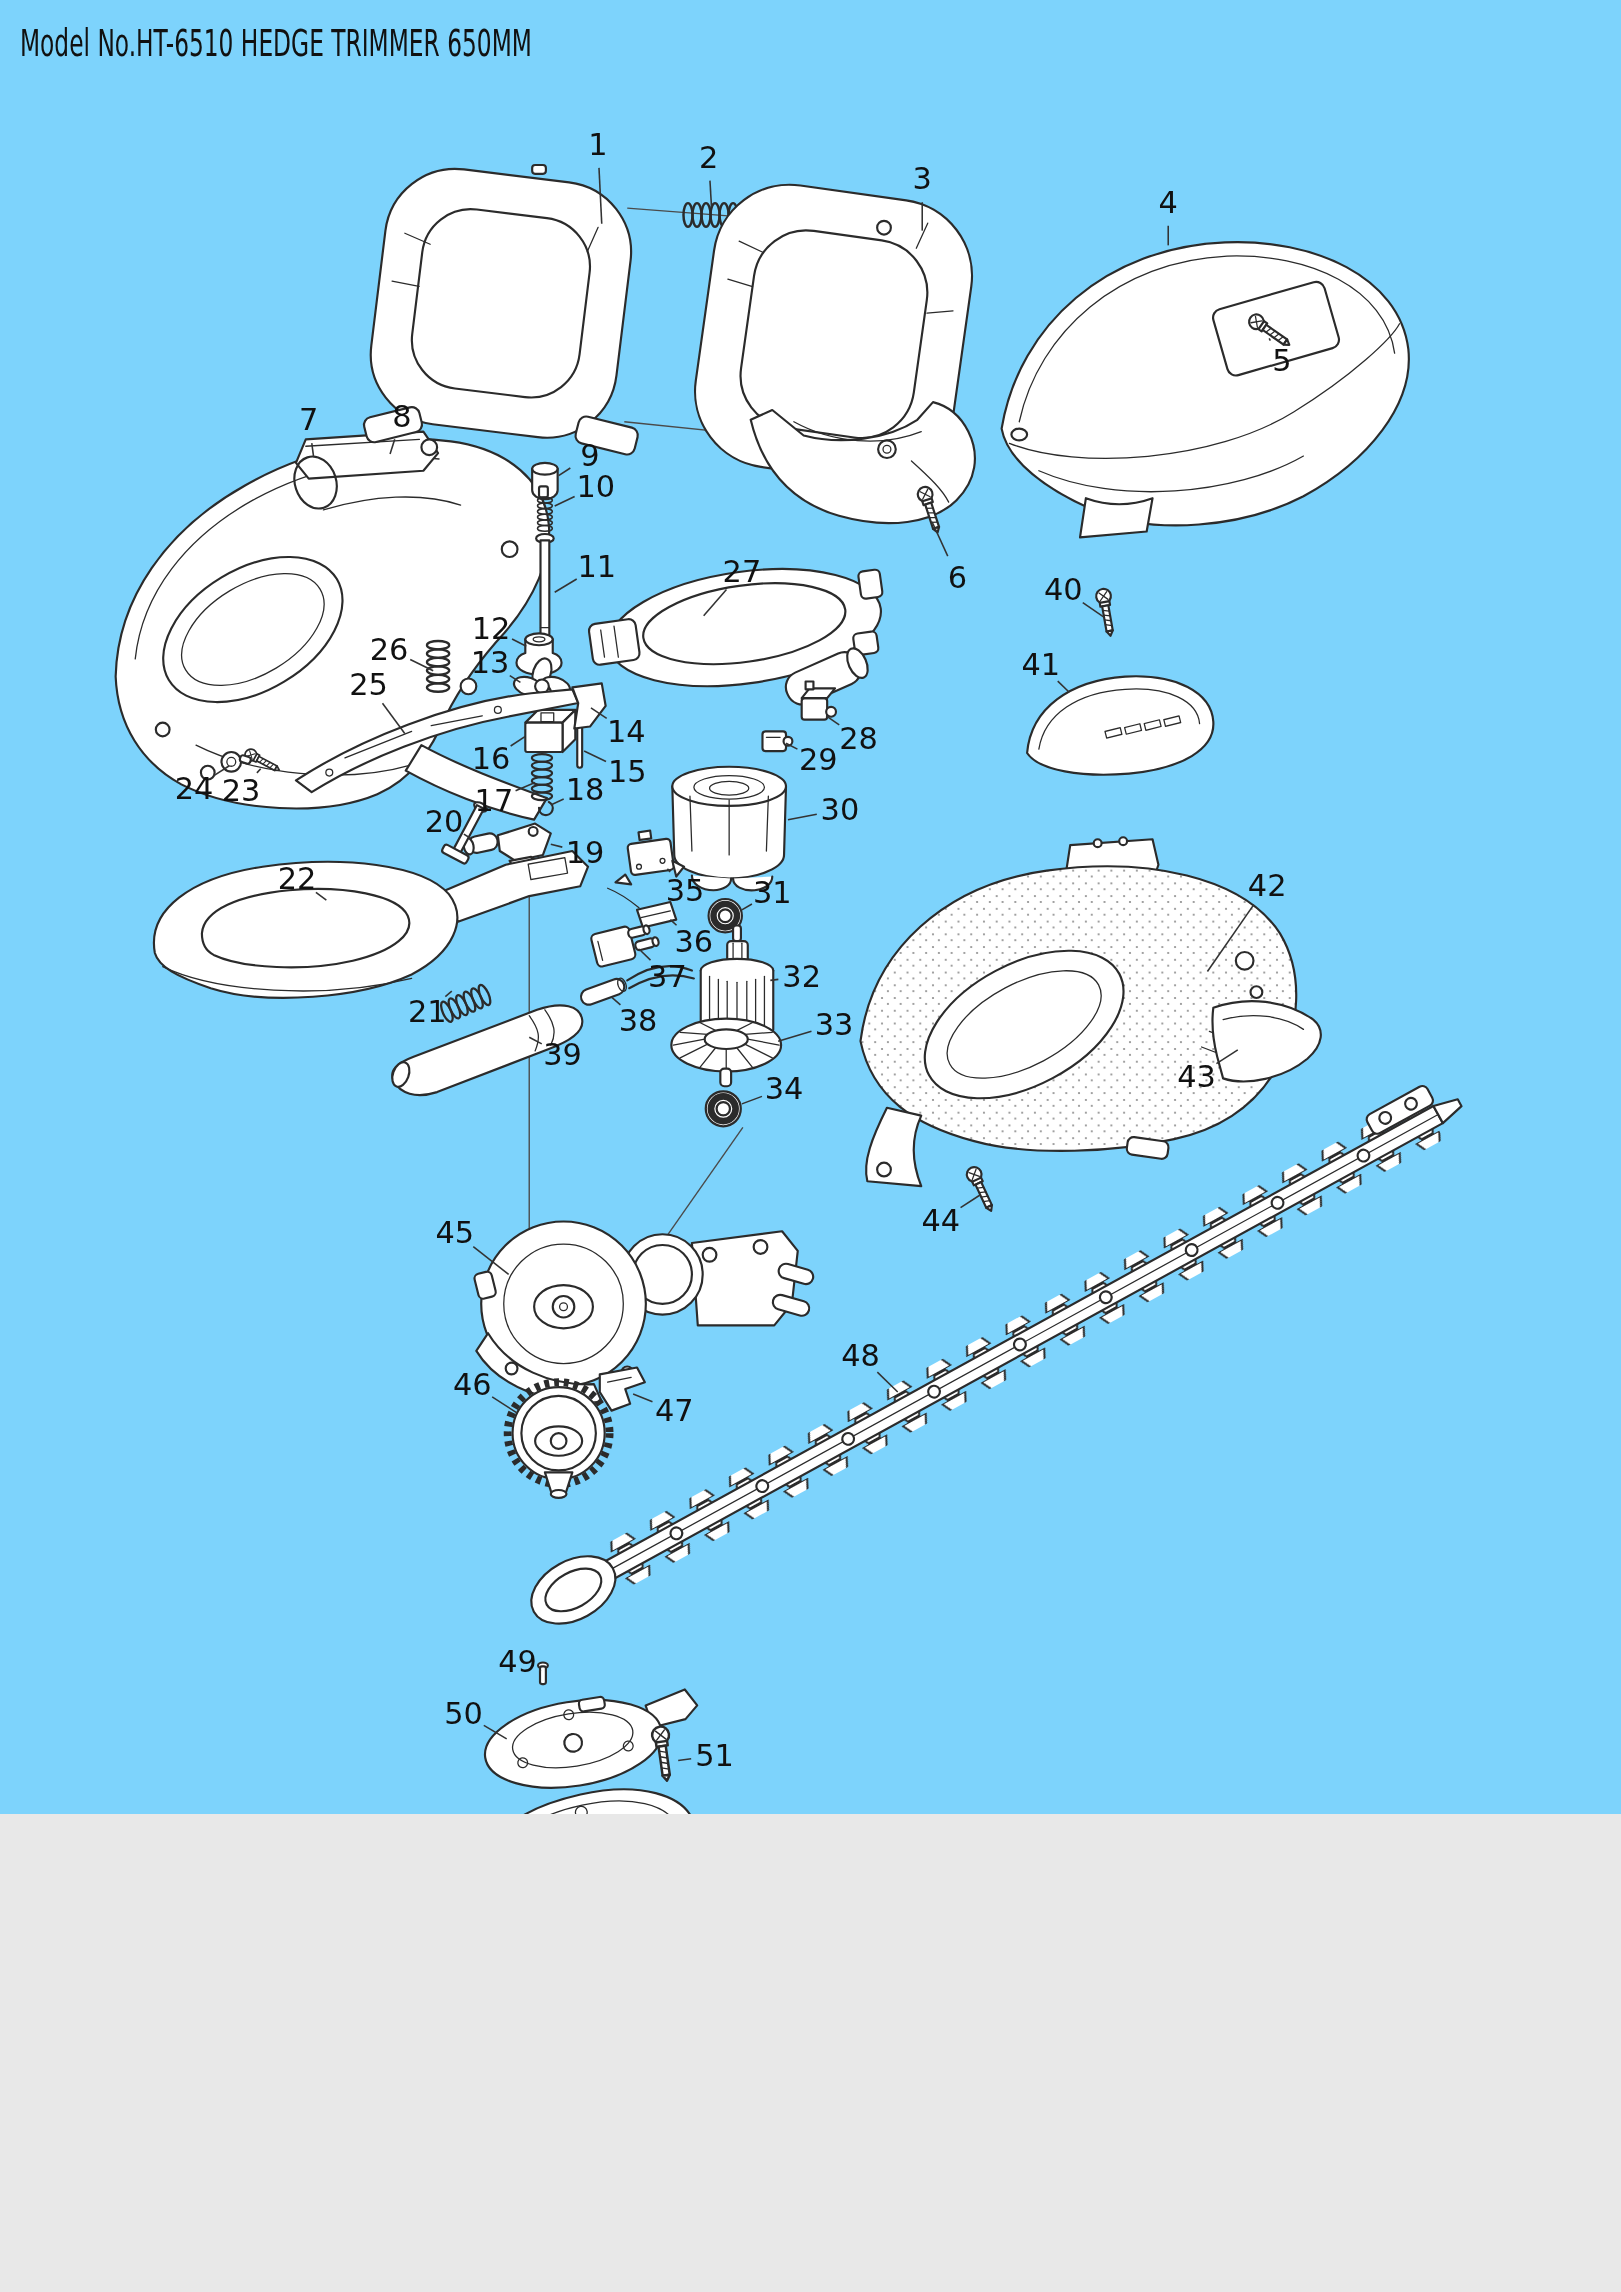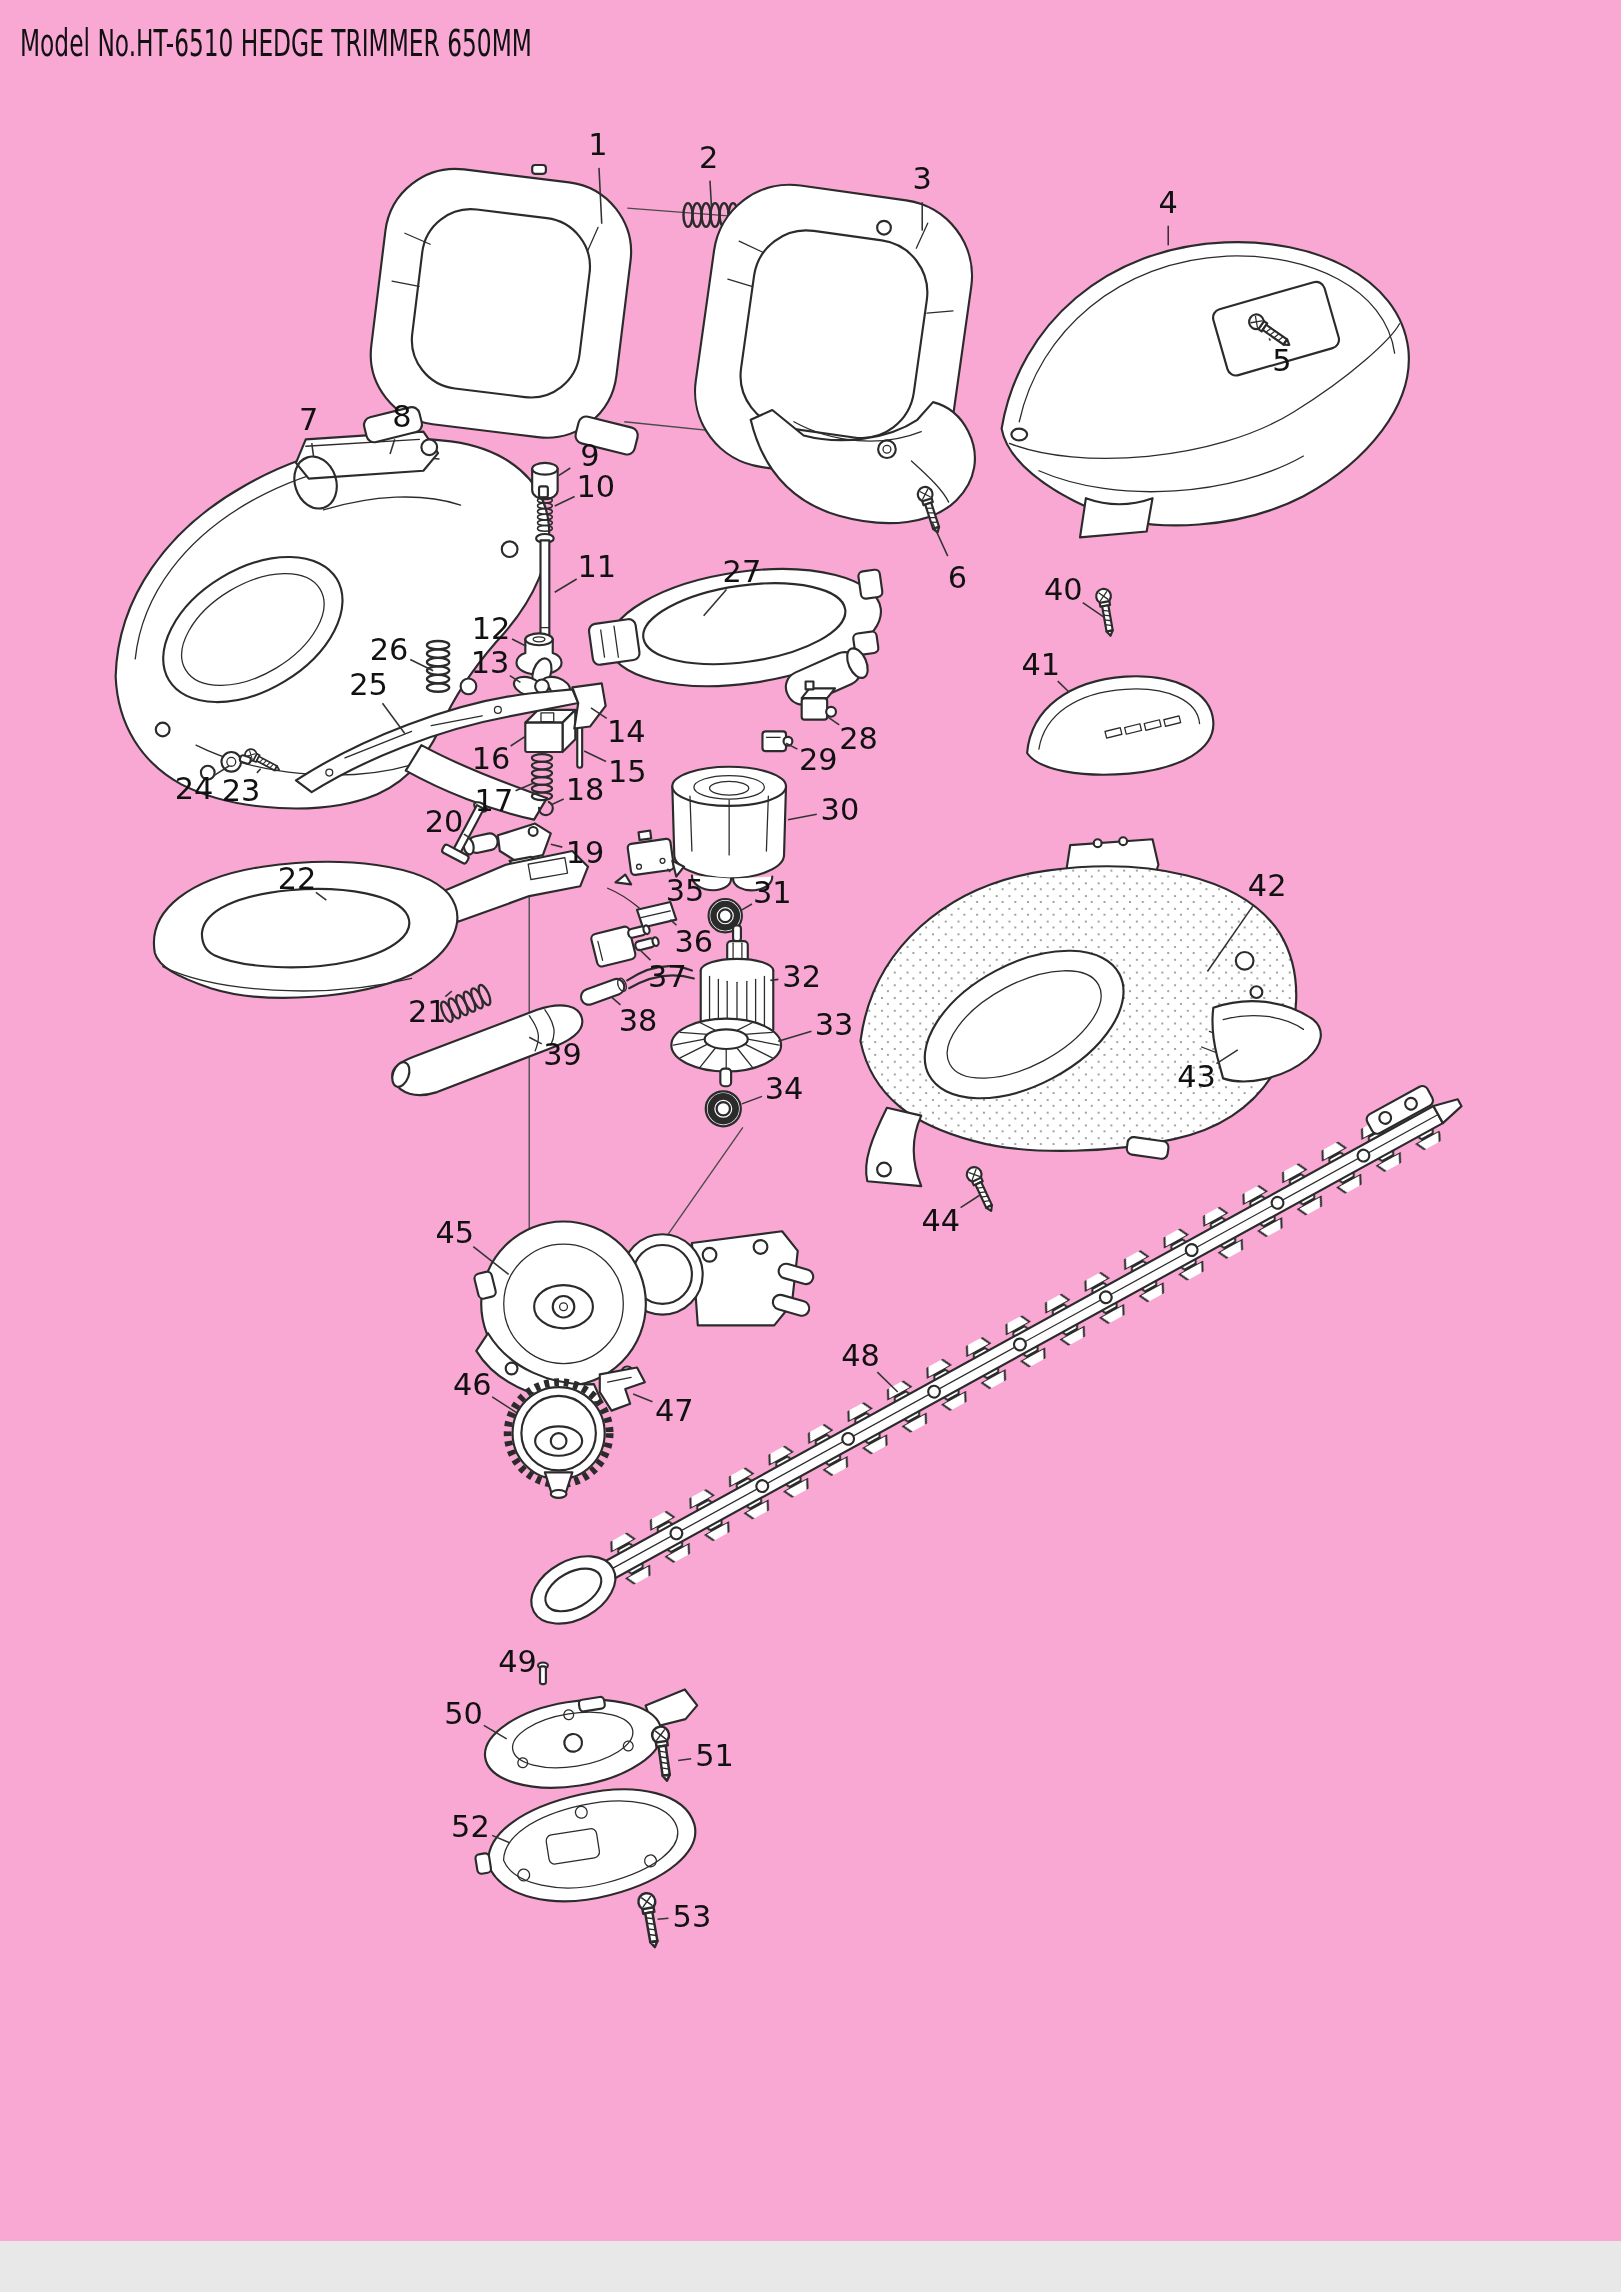--- a/index.html
+++ b/index.html
@@ -1,16 +1,16 @@
 <!DOCTYPE html>
 <html><head>
 <meta charset="utf-8">
 <style>
   html,body{margin:0;padding:0;background:#e8e8e8;}
-  .page{position:relative;width:1621px;height:2241px;background:#f9a8d4;overflow:hidden;
+  .page{position:relative;width:1621px;height:1814px;background:#7dd3fc;overflow:hidden;
         font-family:"DejaVu Sans",sans-serif;margin:0 auto;}
   .title{position:absolute;left:19.6px;top:21.6px;font-size:37px;color:#111;
          white-space:nowrap;transform:scaleX(.63);transform-origin:0 0;
          font-family:"DejaVu Sans",sans-serif;letter-spacing:0;}
   svg.canvas{position:absolute;left:0;top:0;width:1621px;height:2293px;}
   .s  {fill:#fff;stroke:#2b2b2b;stroke-width:2.2;stroke-linejoin:round;stroke-linecap:round;}
   .sn {fill:none;stroke:#2b2b2b;stroke-width:2.2;stroke-linejoin:round;stroke-linecap:round;}
   .d  {fill:none;stroke:#2b2b2b;stroke-width:1.3;stroke-linejoin:round;stroke-linecap:round;}
   .cl {stroke:#4a4a4a;stroke-width:1.4;}
   .leader{stroke:#333;stroke-width:1.6;}

